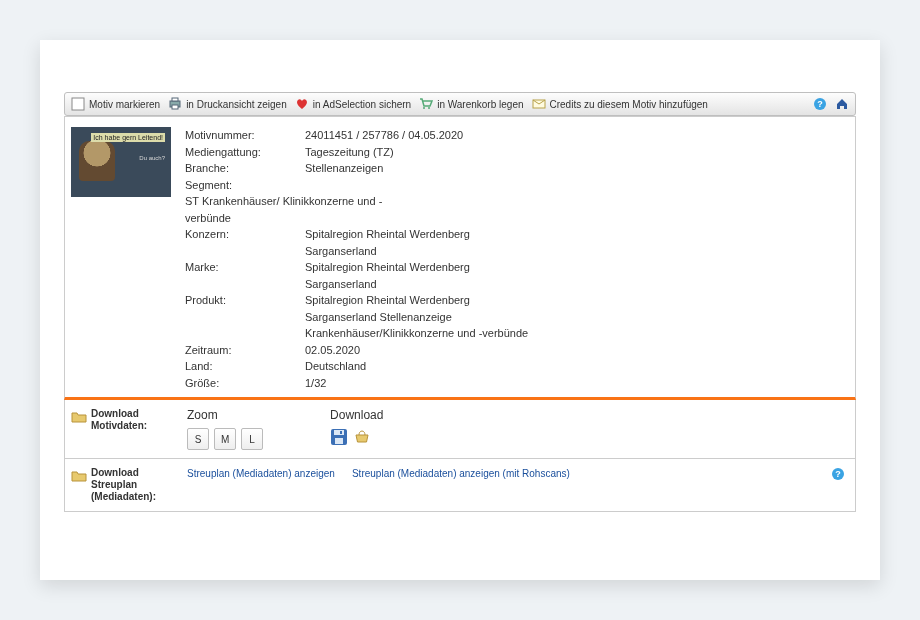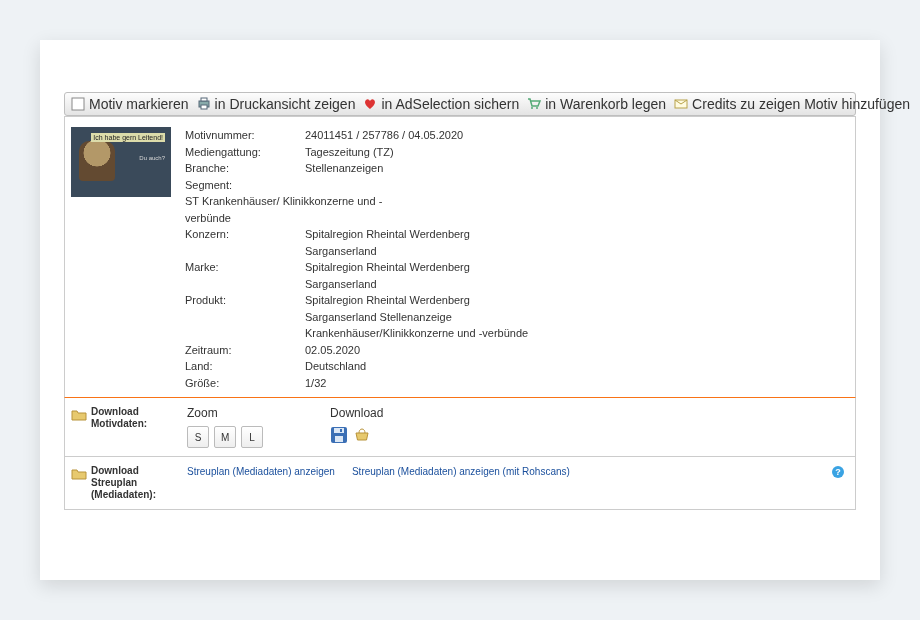--- a/index.html
+++ b/index.html
@@ -29,21 +29,21 @@
     border-radius: 3px;
     display: flex;
     align-items: center;
     padding: 0 6px;
     gap: 8px;
   }
   .tb-item {
     display: flex;
     align-items: center;
     gap: 4px;
-    font-size: 14px;
+    font-size: 10px;
     color: #333;
     cursor: pointer;
     white-space: nowrap;
   }
   .tb-item .ico, .help-ico, .home-ico {
     width: 14px; height: 14px; display:inline-flex; align-items:center; justify-content:center;
   }
   .spacer { flex: 1; }
   .help-ico svg circle { fill:#3aa3e3; }
   .home-ico svg { fill:#2c5aa0; }
@@ -70,21 +70,21 @@
     flex: 1;
     padding: 8px 12px;
     position: relative;
   }
 
   
   .details-row {
     display: flex;
     border-left: 1px solid #ccc;
     border-right: 1px solid #ccc;
-    border-bottom: 1px solid #f97316;
+    border-bottom: 3px solid #f97316;
     padding: 10px 12px 6px 6px;
     gap: 14px;
   }
   .thumb {
     width: 100px; height: 70px;
     background: #3a4a5a;
     position: relative;
     flex-shrink: 0;
     overflow:hidden;
   }
@@ -178,21 +178,21 @@
       </span>
       <span>in Warenkorb legen</span>
     </div>
     <div class="tb-item">
       <span class="ico">
         <svg viewBox="0 0 14 14">
             <rect x="1" y="3" width="12" height="8" fill="#fffbe0" stroke="#b8a24a"></rect>
             <path d="M1 3l6 4 6-4" fill="none" stroke="#b8a24a"></path>
           </svg>
       </span>
-      <span>Credits zu zeigen Motiv hinzufügen</span>
+      <span>Credits zu diesem Motiv hinzufügen</span>
     </div>
     <span class="spacer"></span>
     <span class="help-ico">
       <svg viewBox="0 0 14 14">
           <circle cx="7" cy="7" r="6"></circle>
           <text x="7" y="10" font-size="9" text-anchor="middle" fill="#fff" font-weight="bold">?</text>
         </svg>
     </span>
     <span class="home-ico">
       <svg viewBox="0 0 14 14">

